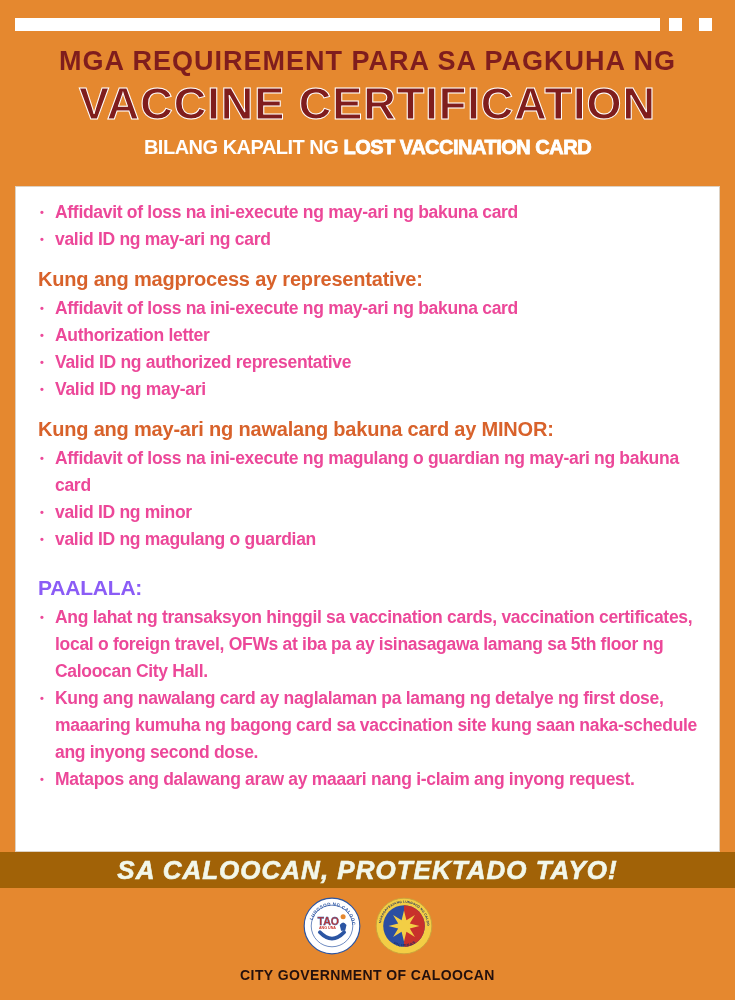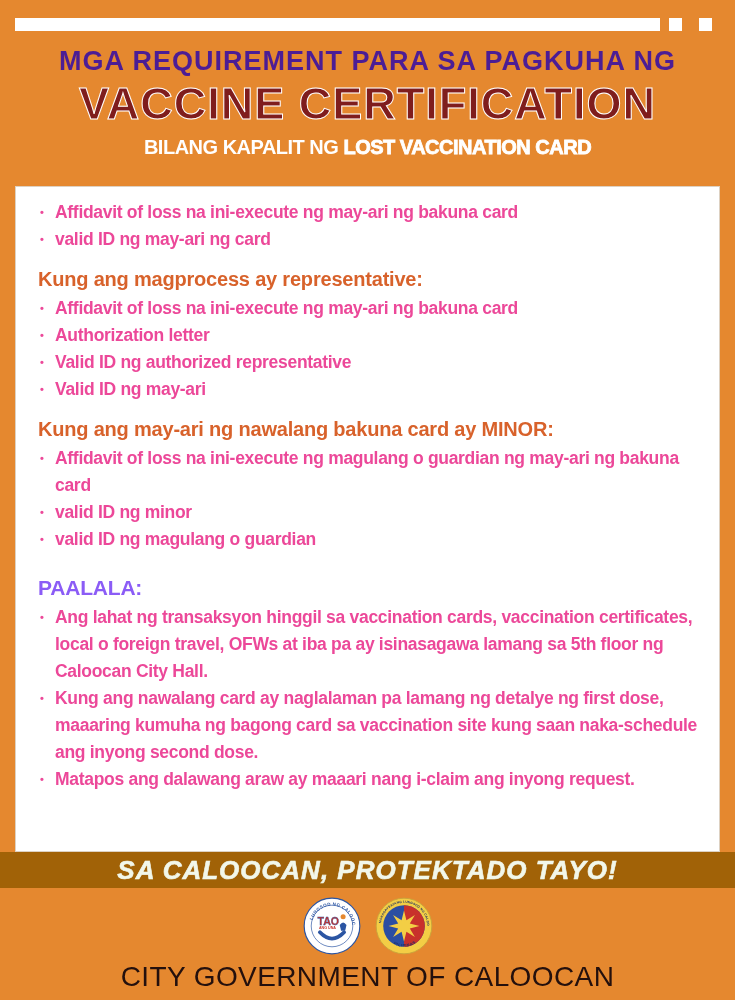--- a/index.html
+++ b/index.html
@@ -11,21 +11,21 @@
     overflow:hidden;
     margin:0 auto;
   }
   
   .header{height:186px;box-sizing:border-box;padding-top:18px;text-align:center;}
   .topbar-row{display:flex;align-items:center;height:13px;margin:0 23px 0 15px;}
   .topbar-main{flex:1;height:13px;background:#FFFFFF;}
   .topbar-sq{width:13px;height:13px;background:#FFFFFF;margin-left:9px;}
   .topbar-sq:last-child{margin-left:17px;}
   .title-sub{
-    margin-top:13px;color:#4c1d95;font-size:27px;font-weight:bold;
+    margin-top:13px;color:#7f1d1d;font-size:27px;font-weight:bold;
     letter-spacing:1px;line-height:34px;
   }
   .title-main{
     color:#7f1d1d;font-size:45px;font-weight:bold;letter-spacing:1px;
     line-height:52px;-webkit-text-stroke:1px #FFFFFF;
   }
   .title-tag{
     color:#FFFFFF;font-size:20px;font-weight:bold;letter-spacing:-0.5px;line-height:34px;
   }
   .title-tag .heavy{-webkit-text-stroke:0.8px #FFFFFF;}
@@ -54,21 +54,21 @@
     height:36px;background:#a16207;color:#F2F7EA;
     display:flex;align-items:center;justify-content:center;
     font-size:26px;font-weight:bold;font-style:italic;letter-spacing:1px;
     -webkit-text-stroke:0.6px #F2F7EA;
   }
   
   .footer{height:113px;text-align:center;}
   .logos{margin-top:9px;display:flex;justify-content:center;gap:14px;height:58px;}
   .logo-svg{width:58px;height:58px;display:block;}
   .footer-org{
-    margin-top:6px;color:#24100D;font-size:28px;font-weight:normal;letter-spacing:0.4px;
+    margin-top:12px;color:#24100D;font-size:14px;font-weight:bold;letter-spacing:0.4px;
   }
 </style>
 </head>
 <body>
 
 <div class="poster">
 
   <div class="header">
     <div class="topbar-row">
       <div class="topbar-main"></div>

